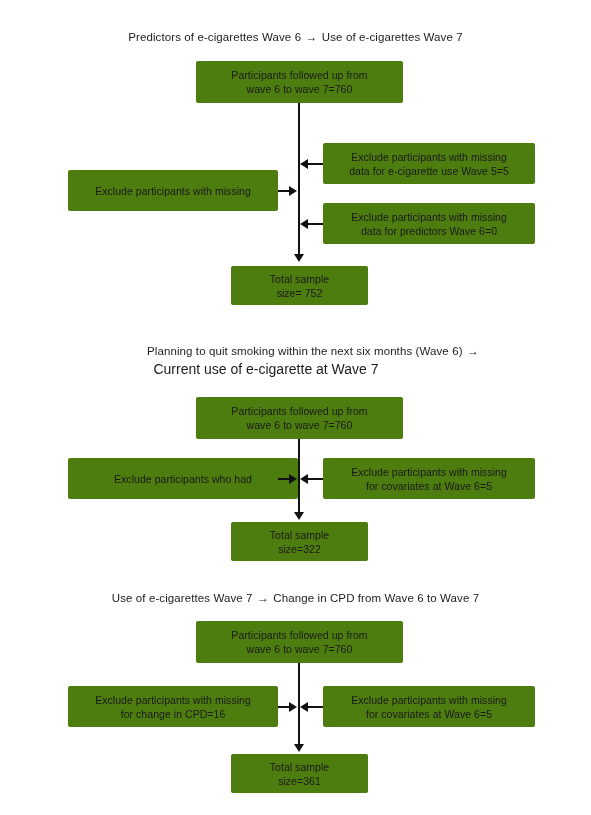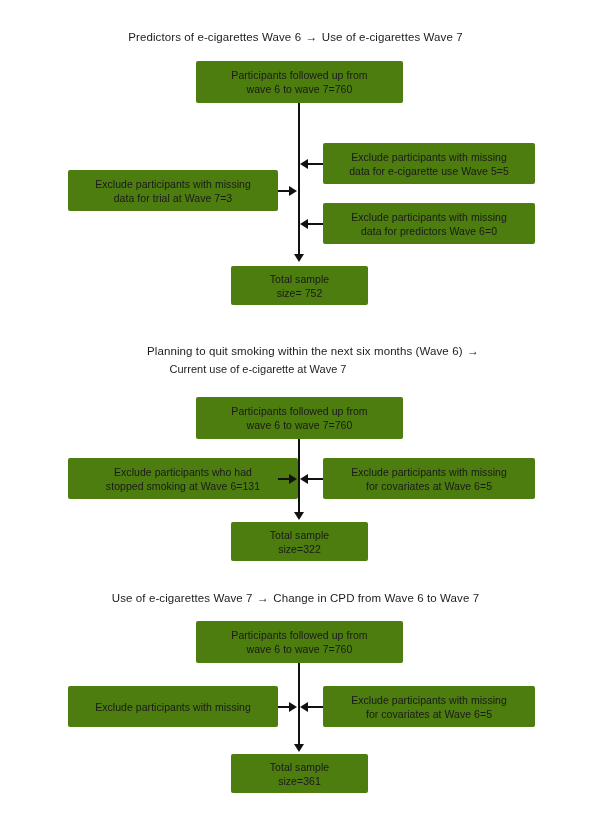--- a/index.html
+++ b/index.html
@@ -42,24 +42,25 @@
   }
   .sec-title .arrow-glyph {
     font-size: 12px;
     padding: 0 1px;
   }
   .sec-title-l2 {
     position: absolute;
     left: 0;
     width: 516px;
     text-align: center;
-    font-size: 11px;
+    font-size: 14px;
     line-height: 15px;
     color: #1c1c1c;
     white-space: nowrap;
+    padding-left: 8px;
   }
 
   .box {
     position: absolute;
     box-sizing: border-box;
     background: #4d7c0f;
     border-radius: 2px;
     color: #1a1a1a;
     font-size: 10.5px;
     line-height: 14px;
@@ -142,21 +143,20 @@
         <span>Exclude participants with missing</span>
         <span>data for predictors Wave 6=0</span>
       </span>
     </div>
     <div class="hline" style="left:308px;top:210px;width:15px;"></div>
     <div class="arrow-left" style="left:300px;top:206px;"></div>
 
     <div class="box" style="left:68px;top:157px;width:210px;height:41px;">
       <span>
         <span>Exclude participants with missing</span>
-        <span>data for trial at Wave 7=3</span>
       </span>
     </div>
     <div class="hline" style="left:278px;top:177px;width:14px;"></div>
     <div class="arrow-right" style="left:289px;top:173px;"></div>
 
     <div class="box" style="left:231px;top:253px;width:137px;height:39px;">
       <span>
         <span>Total sample</span>
         <span>size= 752</span>
       </span>
@@ -177,21 +177,20 @@
         <span>wave 6 to wave 7=760</span>
       </span>
     </div>
 
     <div class="vline" style="left:298px;top:109px;height:76px;"></div>
     <div class="arrow-down" style="left:294px;top:182px;"></div>
 
     <div class="box" style="left:68px;top:128px;width:230px;height:41px;">
       <span>
         <span>Exclude participants who had</span>
-        <span>stopped smoking at Wave 6=131</span>
       </span>
     </div>
     <div class="hline" style="left:278px;top:148px;width:14px;"></div>
     <div class="arrow-right" style="left:289px;top:144px;"></div>
 
     <div class="box" style="left:323px;top:128px;width:212px;height:41px;">
       <span>
         <span>Exclude participants with missing</span>
         <span>for covariates at Wave 6=5</span>
       </span>
@@ -221,20 +220,21 @@
         <span>wave 6 to wave 7=760</span>
       </span>
     </div>
 
     <div class="vline" style="left:298px;top:80px;height:84px;"></div>
     <div class="arrow-down" style="left:294px;top:161px;"></div>
 
     <div class="box" style="left:68px;top:103px;width:210px;height:41px;">
       <span>
         <span>Exclude participants with missing</span>
+        <span>for change in CPD=16</span>
       </span>
     </div>
     <div class="hline" style="left:278px;top:123px;width:14px;"></div>
     <div class="arrow-right" style="left:289px;top:119px;"></div>
 
     <div class="box" style="left:323px;top:103px;width:212px;height:41px;">
       <span>
         <span>Exclude participants with missing</span>
         <span>for covariates at Wave 6=5</span>
       </span>

